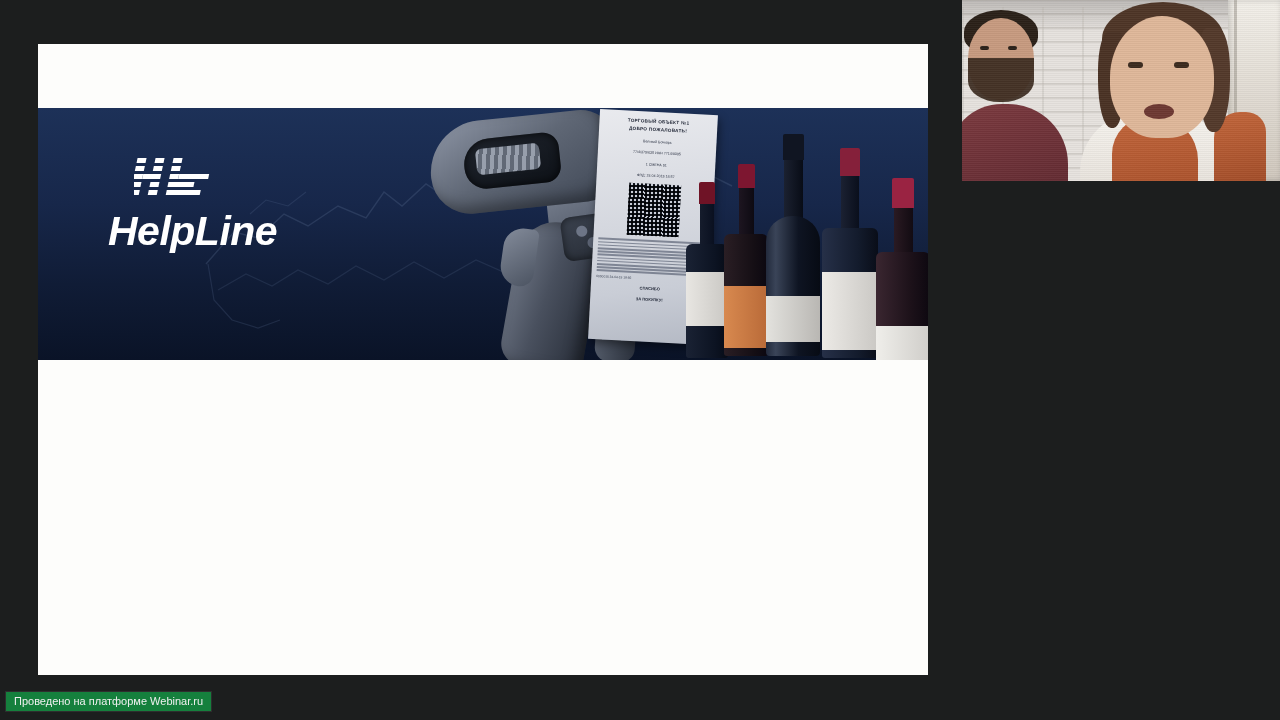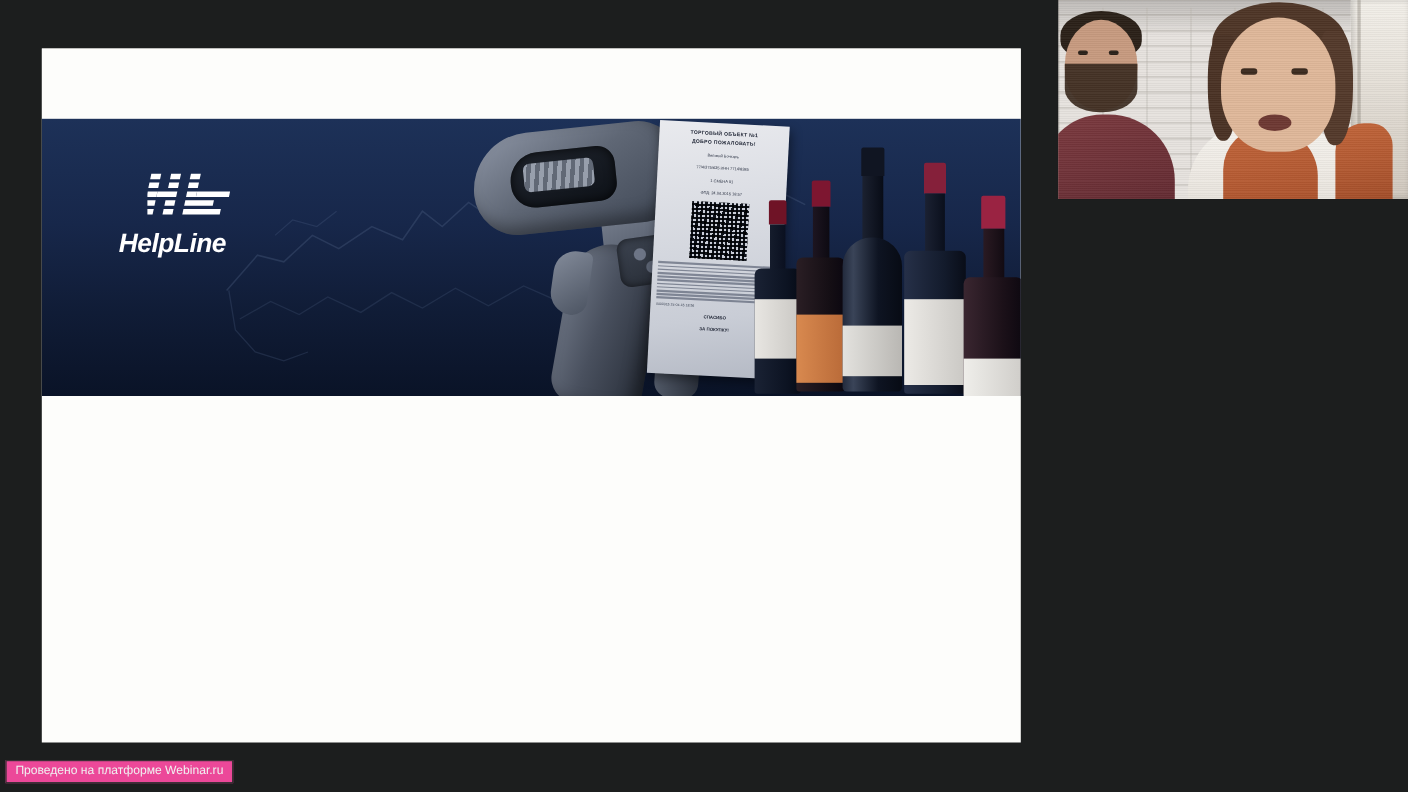--- a/index.html
+++ b/index.html
@@ -223,21 +223,21 @@
     height:auto;padding-top:34px;text-align:center;background:#fdfdfb;
   }
   .title{
     font-size:35px;font-weight:bold;color:#0d2060;letter-spacing:.6px;
     font-family:"Liberation Sans",sans-serif;
   }
 
   
   #watermark{
     position:absolute;left:5px;top:691px;
-    background:#ec4899;border:1px solid #2e2e2e;
+    background:#15803d;border:1px solid #2e2e2e;
     color:#f0f0f0;font-size:11px;padding:3px 8px 4px;
     font-family:"Liberation Sans",sans-serif;white-space:nowrap;
   }
 </style>
 </head>
 <body>
 
 <div id="webcam">
   <div class="cam-wall"></div>
   <div class="cam-window"></div>
@@ -296,21 +296,21 @@
           <rect x="22" y="34" width="9" height="5" transform="skewX(-12)"></rect>
           <rect x="13" y="18" width="18" height="5" transform="skewX(-12)"></rect>
           <rect x="40" y="2" width="9" height="5" transform="skewX(-12)"></rect>
           <rect x="40" y="10" width="9" height="5" transform="skewX(-12)"></rect>
           <rect x="40" y="18" width="9" height="5" transform="skewX(-12)"></rect>
           <rect x="40" y="26" width="26" height="5" transform="skewX(-12)"></rect>
           <rect x="40" y="34" width="34" height="5" transform="skewX(-12)"></rect>
           <rect x="49" y="18" width="30" height="5" transform="skewX(-12)"></rect>
         </g>
       </svg>
-      <div style="color:#fff;font-size:24px;font-weight:bold;font-style:italic;letter-spacing:-.5px;margin-top:6px;">HelpLine</div>
+      <div style="color:#fff;font-size:41px;font-weight:bold;font-style:italic;letter-spacing:-.5px;margin-top:6px;">HelpLine</div>
     </div>
 
     <div class="scanner">
       <div class="sc-cable"></div>
       <div class="sc-neck"></div>
       <div class="sc-head"></div>
       <div class="sc-window"></div>
       <div class="sc-lens"></div>
       <div class="sc-grip"></div>
       <div class="sc-trigger"></div>

